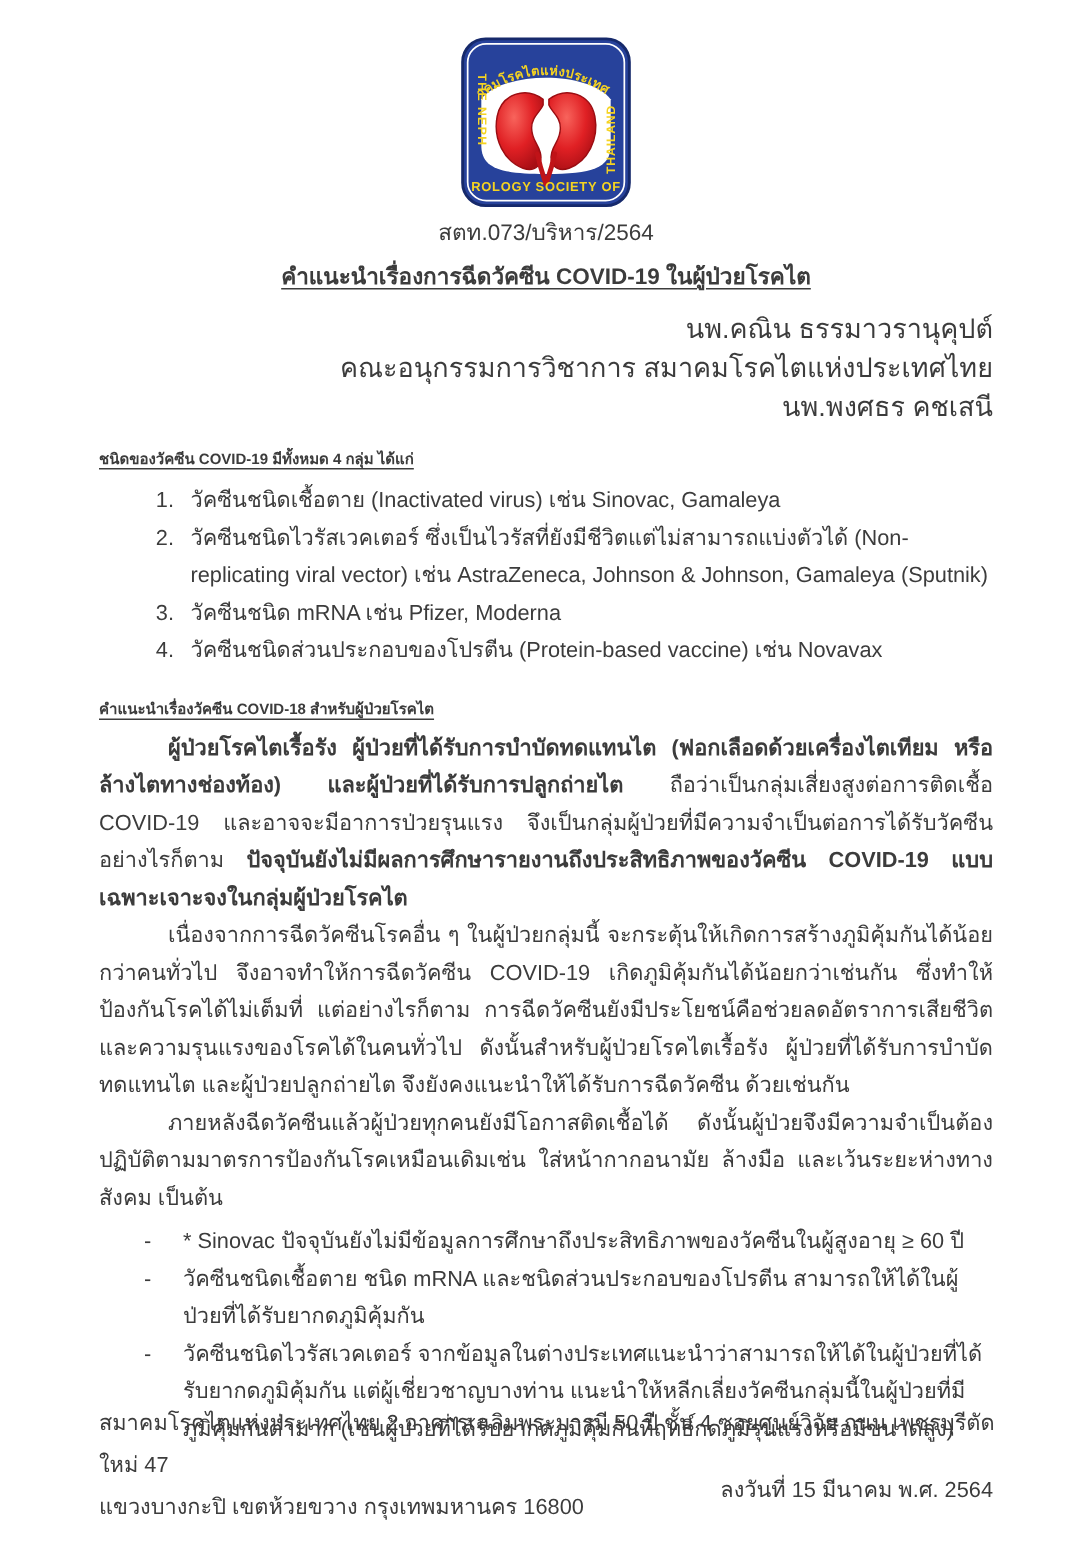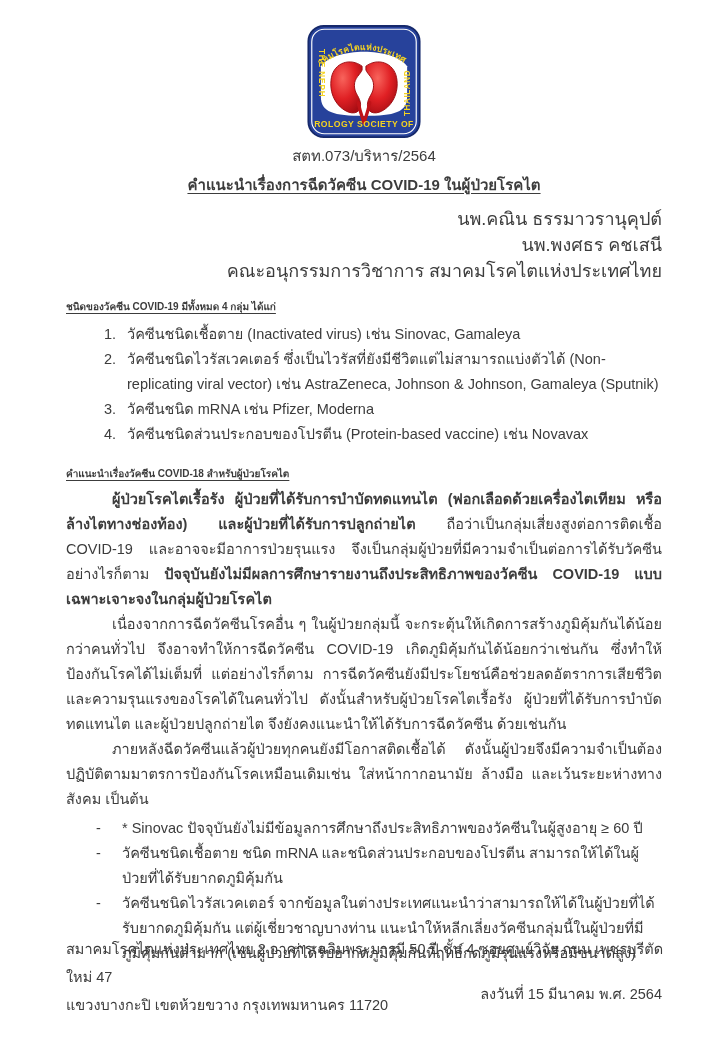--- a/index.html
+++ b/index.html
@@ -82,22 +82,22 @@
         <text transform="translate(108 96) rotate(-90)" font-size="8.5" font-weight="bold" fill="#f5d321" letter-spacing="0.6">THAILAND</text>
         <text x="60" y="108" text-anchor="middle" font-size="9" font-weight="bold" fill="#f5d321" letter-spacing="0.5">ROLOGY SOCIETY OF</text>
       </svg>
     </div>
 
     <div class="doc-number">สตท.073/บริหาร/2564</div>
     <div class="doc-title">คำแนะนำเรื่องการฉีดวัคซีน COVID-19 ในผู้ป่วยโรคไต</div>
 
     <div class="authors">
       <div>นพ.คณิน ธรรมาวรานุคุปต์</div>
+      <div>คณะอนุกรรมการวิชาการ สมาคมโรคไตแห่งประเทศไทย</div>
       <div>นพ.พงศธร คชเสนี</div>
-      <div>คณะอนุกรรมการวิชาการ สมาคมโรคไตแห่งประเทศไทย</div>
     </div>
 
     <div class="sec-heading h-types">ชนิดของวัคซีน COVID-19 มีทั้งหมด 4 กลุ่ม ได้แก่</div>
     <ol class="vaccine-list">
       <li>วัคซีนชนิดเชื้อตาย (Inactivated virus) เช่น Sinovac, Gamaleya</li>
       <li>วัคซีนชนิดไวรัสเวคเตอร์ ซึ่งเป็นไวรัสที่ยังมีชีวิตแต่ไม่สามารถแบ่งตัวได้ (Non-replicating viral vector) เช่น AstraZeneca, Johnson &amp; Johnson, Gamaleya (Sputnik)</li>
       <li>วัคซีนชนิด mRNA เช่น Pfizer, Moderna</li>
       <li>วัคซีนชนิดส่วนประกอบของโปรตีน (Protein-based vaccine) เช่น Novavax</li>
     </ol>
 
@@ -120,17 +120,17 @@
       <div class="note-row">
         <span class="note-dash">-</span>
         <span class="note-text">วัคซีนชนิดไวรัสเวคเตอร์ จากข้อมูลในต่างประเทศแนะนำว่าสามารถให้ได้ในผู้ป่วยที่ได้รับยากดภูมิคุ้มกัน แต่ผู้เชี่ยวชาญบางท่าน แนะนำให้หลีกเลี่ยงวัคซีนกลุ่มนี้ในผู้ป่วยที่มีภูมิคุ้มกันต่ำมาก (เช่นผู้ป่วยที่ได้รับยากดภูมิคุ้มกันที่ฤทธิ์กดภูมิรุนแรงหรือมีขนาดสูง)</span>
       </div>
     </div>
 
     <div class="date-line">ลงวันที่ 15 มีนาคม พ.ศ. 2564</div>
 
     <div class="footer">
       <div>สมาคมโรคไตแห่งประเทศไทย 2 อาคารเฉลิมพระบารมี 50 ปี ชั้น 4 ซอยศูนย์วิจัย ถนน เพชรบุรีตัดใหม่ 47</div>
-      <div>แขวงบางกะปิ เขตห้วยขวาง กรุงเทพมหานคร  11720</div>
+      <div>แขวงบางกะปิ เขตห้วยขวาง กรุงเทพมหานคร  16800</div>
     </div>
 
   </div>
 </div>
 
 </body></html>

